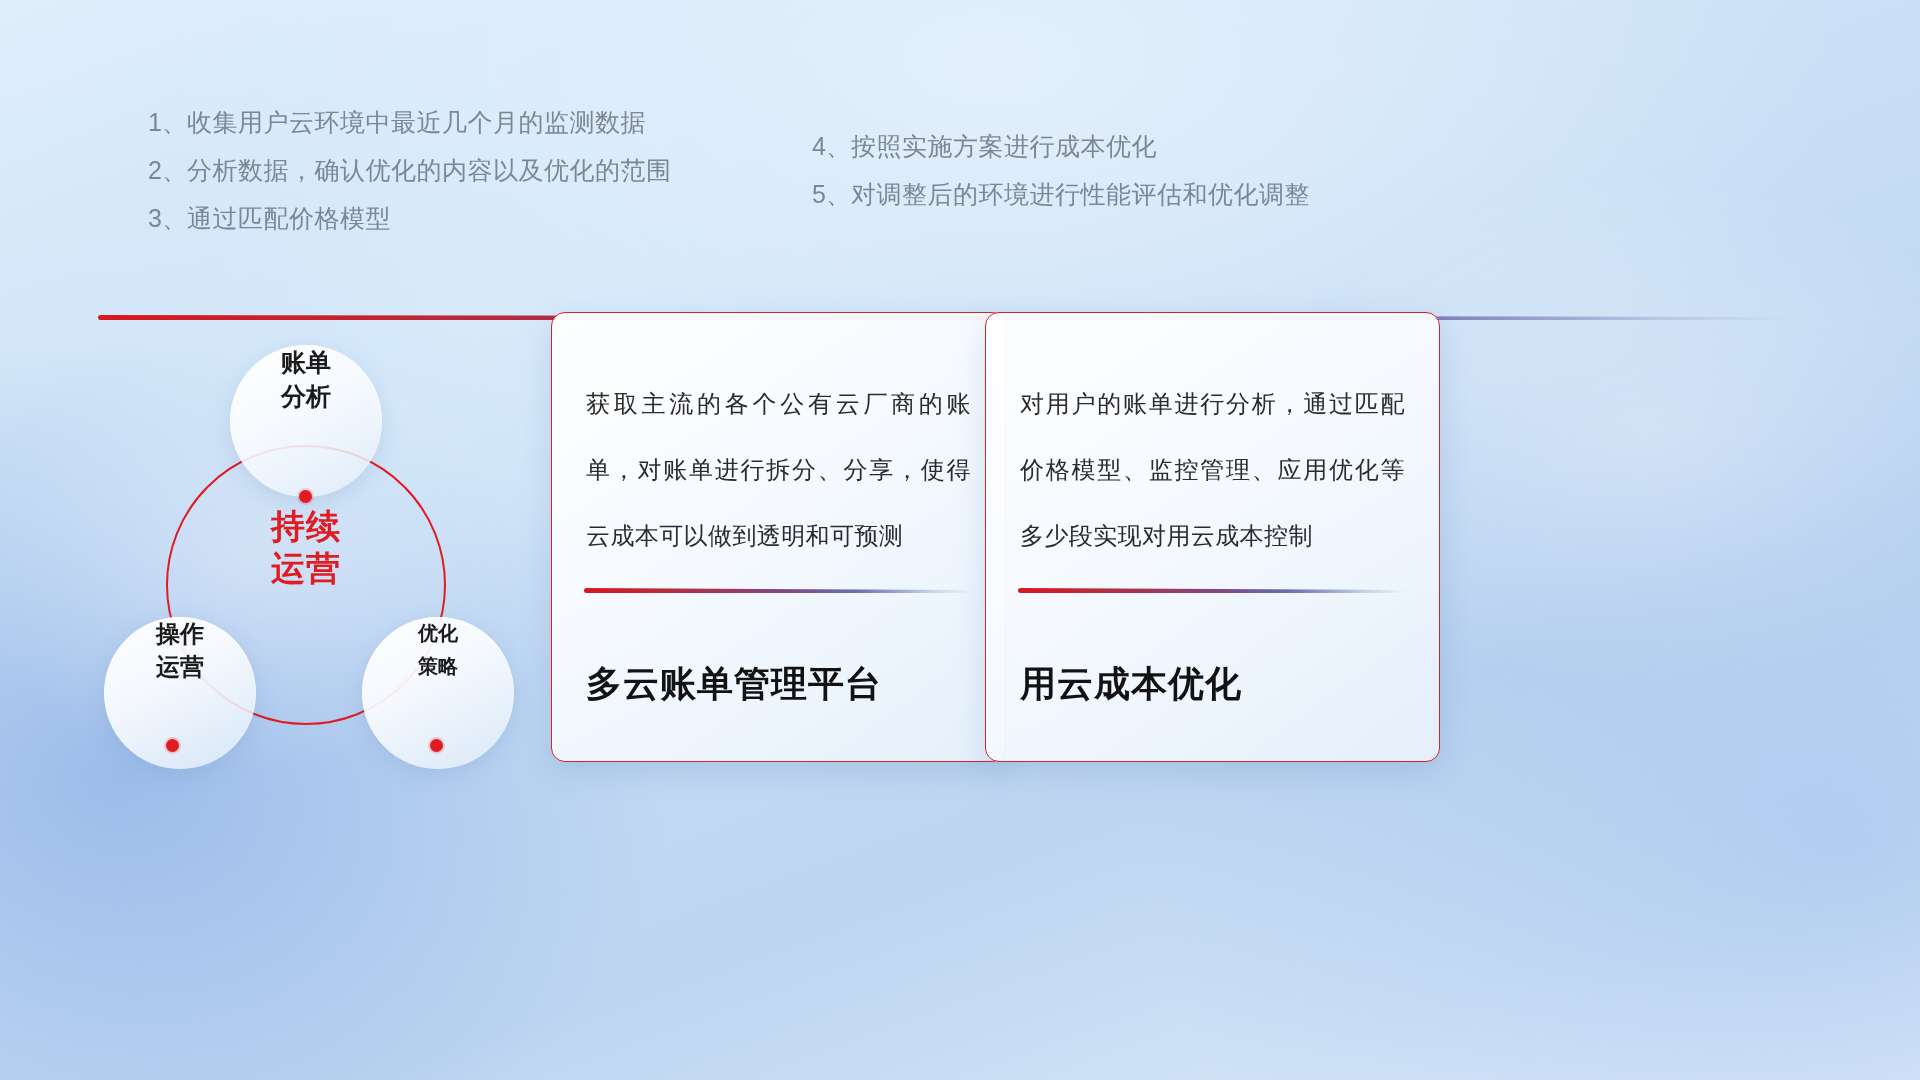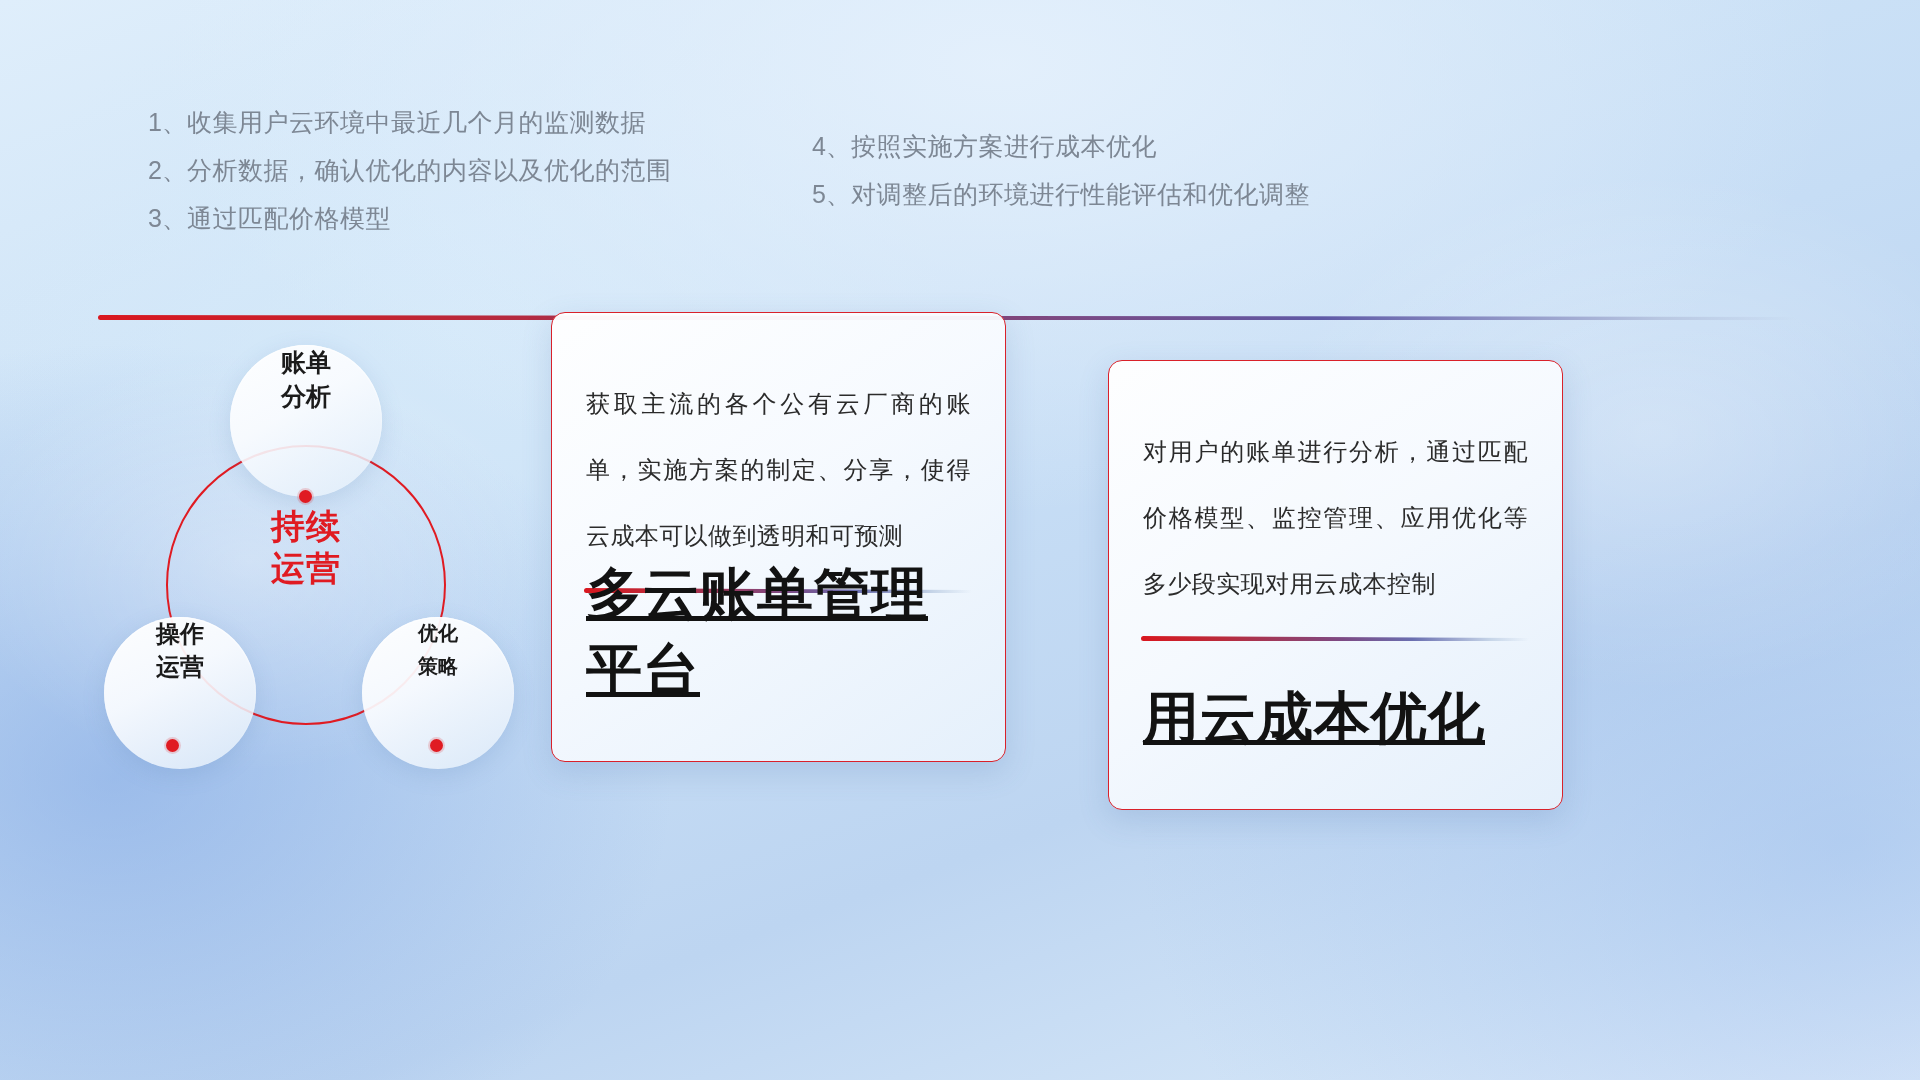--- a/index.html
+++ b/index.html
@@ -73,34 +73,34 @@
 
   
   .card {
     position:absolute; top:312px; width:455px; height:450px; z-index:5;
     border-radius:14px; border:1.5px solid #d9212a;
     background:linear-gradient(145deg, rgba(255,255,255,0.97) 0%, rgba(248,251,255,0.95) 45%, rgba(232,242,252,0.92) 100%);
     box-shadow:0 10px 30px rgba(70,110,165,0.18);
     padding:58px 34px 0 34px; overflow:hidden;
   }
   #card-1 { left:551px; }
-  #card-2 { left:1108px;margin-top:48px; }
+  #card-2 { left:985px; }
   .card-body {
     font-size:24px; line-height:66px; color:#2b2b2b;
     text-align:justify; text-justify:inter-ideograph;
     letter-spacing:0.4px;
   }
   .card-rule {
     position:absolute; left:32px; bottom:168px; width:388px; height:5px;
     background:linear-gradient(90deg,#d9171f 0%,#bb2a3a 20%,#7c4a84 52%,#6a6fb0 70%,#c6d5e8 90%,rgba(210,224,240,0) 100%);
     border-radius:3px; clip-path:polygon(0 0, 100% 42%, 100% 100%, 0 100%);
   }
   .card-title {
     position:absolute; left:34px; bottom:52px; width:390px;
-    font-size:56px; font-weight:bold; color:#121212; letter-spacing:1px;text-decoration:underline;
+    font-size:36px; font-weight:bold; color:#121212; letter-spacing:1px;
   }
 </style>
 </head>
 <body>
 
 <div id="slide">
 
   <div class="list-col" id="list-left">
     <div class="list-item">
       <span class="num">1、</span><span>收集用户云环境中最近几个月的监测数据</span>
@@ -144,21 +144,21 @@
     <div class="node-dot" id="dot-left"></div>
     <div class="node-dot" id="dot-right"></div>
 
     <div id="center-label">
       <div>持续</div>
       <div>运营</div>
     </div>
   </div>
 
   <div class="card" id="card-1">
-    <div class="card-body">获取主流的各个公有云厂商的账单，实施方案的制定、分享，使得云成本可以做到透明和可预测</div>
+    <div class="card-body">获取主流的各个公有云厂商的账单，对账单进行拆分、分享，使得云成本可以做到透明和可预测</div>
     <div class="card-rule"></div>
     <div class="card-title">多云账单管理平台</div>
   </div>
 
   <div class="card" id="card-2">
     <div class="card-body">对用户的账单进行分析，通过匹配价格模型、监控管理、应用优化等多少段实现对用云成本控制</div>
     <div class="card-rule"></div>
     <div class="card-title">用云成本优化</div>
   </div>
 

